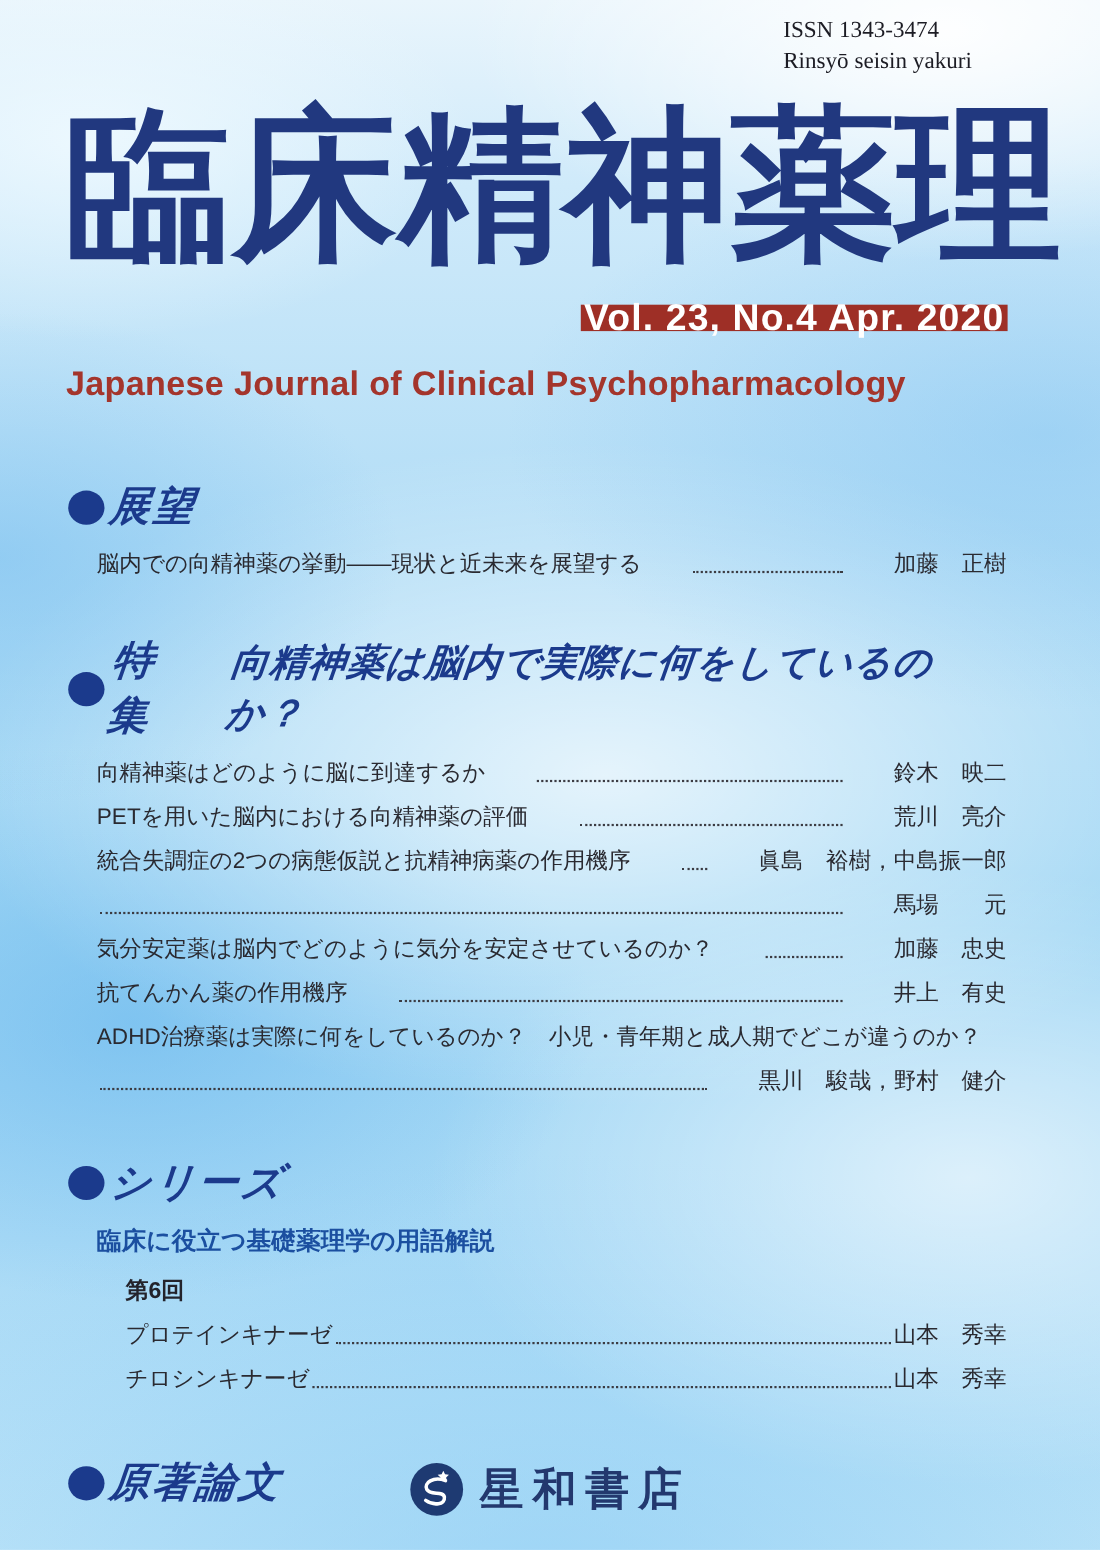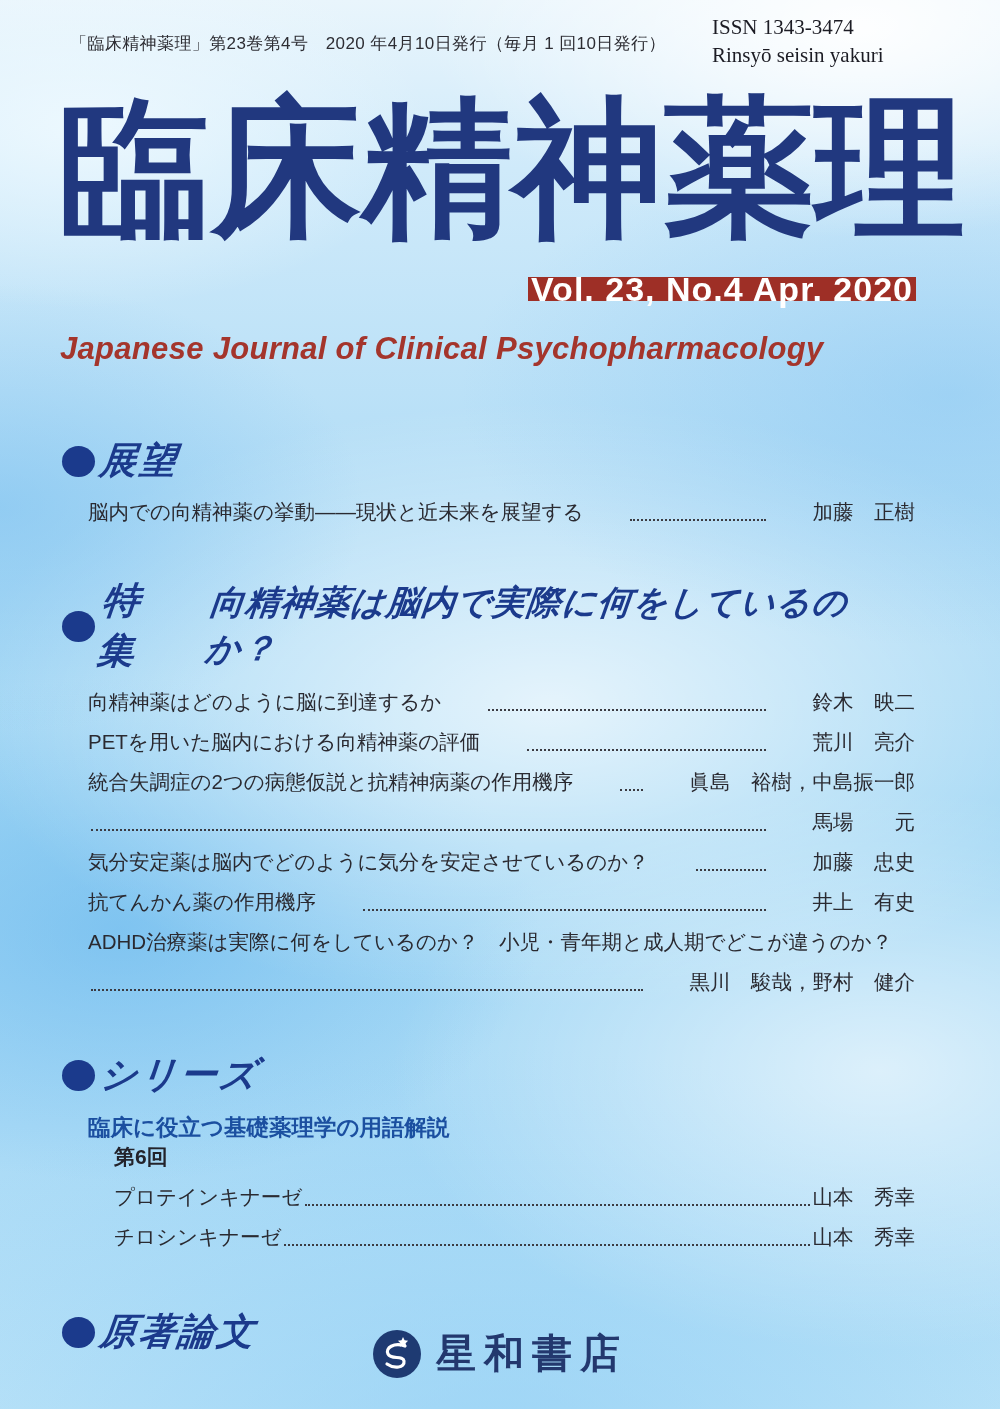--- a/index.html
+++ b/index.html
@@ -23,21 +23,21 @@
   .header-left  { position:absolute; top:32px; left:70px; font-size:17px; color:#2d2d33; letter-spacing:.4px; }
   .header-right { position:absolute; top:13px; left:712px; font-family:"Liberation Serif","DejaVu Serif",serif;
                   font-size:21px; color:#1c1c24; line-height:1.35; }
 
   
   .jp-title { position:absolute; top:78px; left:60px; width:890px; white-space:nowrap;
               font-size:150px; line-height:1.2; font-weight:900; color:#21387f; letter-spacing:1px; }
   .vol-banner { position:absolute; top:277px; left:528px; width:388px; height:24px; background:#9e2f26;
                 color:#ffffff; font-weight:bold; font-size:34px; letter-spacing:1px;
                 display:flex; align-items:center; justify-content:center; }
-  .journal-en { position:absolute; top:331px; left:60px; font-size:31px; font-weight:bold; font-style:italic;
+  .journal-en { position:absolute; top:331px; left:60px; font-size:31px; font-weight:bold; 
                 color:#a4352c; letter-spacing:.3px; }
 
   
   .toc { position:absolute; left:62px; top:436px; width:853px; color:#2a2a31; }
   .sec-heading { display:flex; align-items:center; }
   .bullet { width:33px; height:31px; border-radius:50%; background:#1b3a8c; flex:none; margin-right:5px; }
   .sec-label { color:#1b3a8c; font-weight:900; font-size:37px; font-style:italic; transform:skewX(-6deg); letter-spacing:2px; }
   .sec-subject { color:#1b3a8c; font-weight:900; font-size:34px; font-style:italic; transform:skewX(-6deg); margin-left:30px; letter-spacing:1px; }
 
   .row { display:flex; align-items:flex-end; font-size:20.5px; margin-top:12px; }
@@ -46,33 +46,32 @@
   .leader { flex:1 1 auto; min-width:16px; border-bottom:2.6px dotted #3b3b42; margin:0 3px 5px 3px; }
 
   .indent1 { margin-left:26px;gap:44px; }
   .indent2 { margin-left:52px; }
 
   .gap-tokushu { margin-top:50px; }
   .gap-series  { margin-top:54px; }
   .gap-gencho  { margin-top:56px; }
 
   .series-subtitle { margin-top:12px; margin-left:26px; font-size:22.5px; font-weight:bold; color:#1b4fa0; }
-  .series-episode  { margin-left:52px; font-size:21px; font-weight:600; color:#23232b; }
+  .series-episode  { margin-top:16px; margin-left:52px; font-size:21px; font-weight:600; color:#23232b; }
 
   
   .publisher { position:absolute; left:0; top:1326px; width:100%; display:flex; align-items:center; justify-content:center; }
   .publisher .logo { width:50px; height:50px; margin-right:14px; flex:none; }
   .publisher .name { font-size:40px; font-weight:700; color:#23386e; letter-spacing:8px; }
 </style>
 </head>
 <body>
 
 <div class="page">
 
-  <div class="header-left">「臨床精神薬理」第23巻第4号　2020 年4月10日発行（毎月 1 回10日発行）</div>
   <div class="header-right">
     <div>ISSN 1343-3474</div>
     <div>Rinsyō seisin yakuri</div>
   </div>
 
   <div class="jp-title">臨床精神薬理</div>
   <div class="vol-banner">Vol. 23, No.4 Apr.  2020</div>
   <div class="journal-en">Japanese Journal of Clinical Psychopharmacology</div>
 
   <div class="toc">

